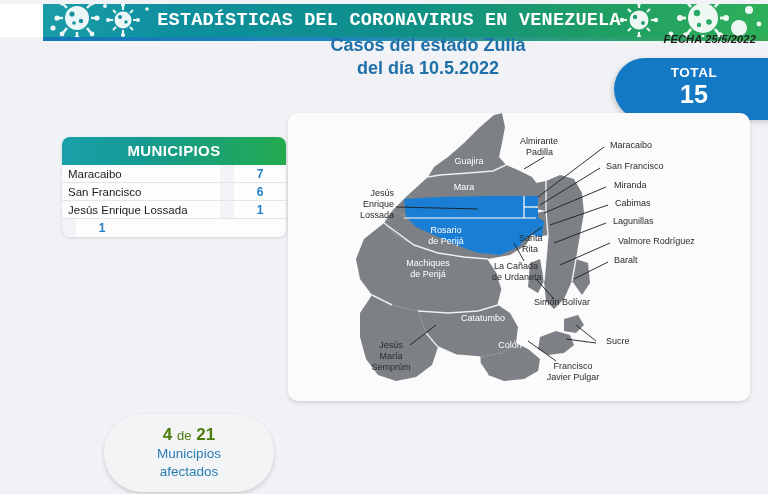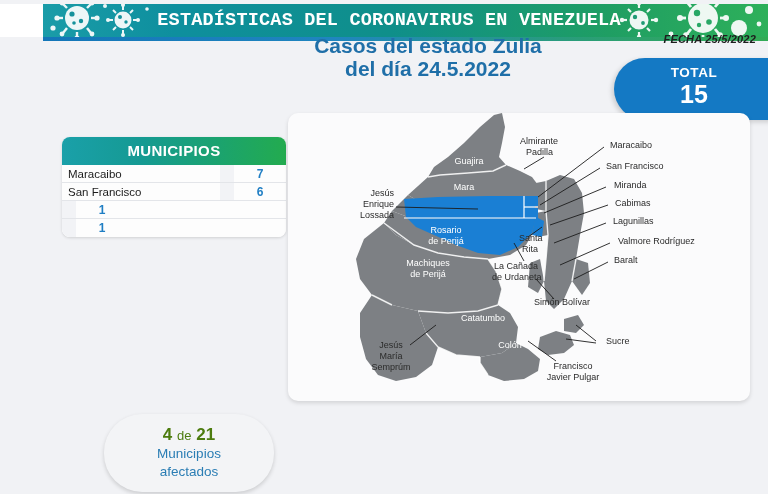--- a/index.html
+++ b/index.html
@@ -34,21 +34,21 @@
   .fecha {
     position: absolute; right: 12px; top: 33px;
     font-size: 11px; font-weight: bold; font-style: italic;
     color: #1d1d1d; letter-spacing: .2px; padding-left: 40px;
   }
 
   
   .main-title {
     position: absolute; left: 268px; top: 34px; width: 320px;
     text-align: center; color: #1f6fa8;
-    font-size: 21px; font-weight: bold; line-height: 23px;
+    font-size: 18px; font-weight: bold; line-height: 23px;
   }
 
   
   .total-badge {
     position: absolute; left: 614px; top: 58px; width: 160px; height: 62px;
     background: #1479c4;
     border-top-left-radius: 31px; border-bottom-left-radius: 31px;
     box-shadow: -2px 2px 5px rgba(0,0,0,.16);
     color: #ffffff; text-align: center;
   }
@@ -202,21 +202,21 @@
         </g>
       </svg>
     </div>
     <div class="header-underline"></div>
   </div>
 
   <div class="fecha">FECHA 25/5/2022</div>
 
   <div class="main-title">
     <div>Casos del estado Zulia</div>
-    <div>del día 24.5.2022</div>
+    <div>del día 10.5.2022</div>
   </div>
 
   <div class="total-badge">
     <div class="total-label">TOTAL</div>
     <div class="total-value">15</div>
   </div>
 
   <div class="table-card">
     <div class="table-head">MUNICIPIOS</div>
 
@@ -224,20 +224,21 @@
       <div class="t-name">Maracaibo</div>
       <div class="t-sep"></div>
       <div class="t-val">7</div>
     </div>
     <div class="t-row">
       <div class="t-name">San Francisco</div>
       <div class="t-sep"></div>
       <div class="t-val">6</div>
     </div>
     <div class="t-row">
+      <div class="t-name">Jesús Enrique Lossada</div>
       <div class="t-sep"></div>
       <div class="t-val">1</div>
     </div>
     <div class="t-row">
       <div class="t-sep"></div>
       <div class="t-val">1</div>
     </div>
   </div>
 
   <div class="map-panel"></div>

